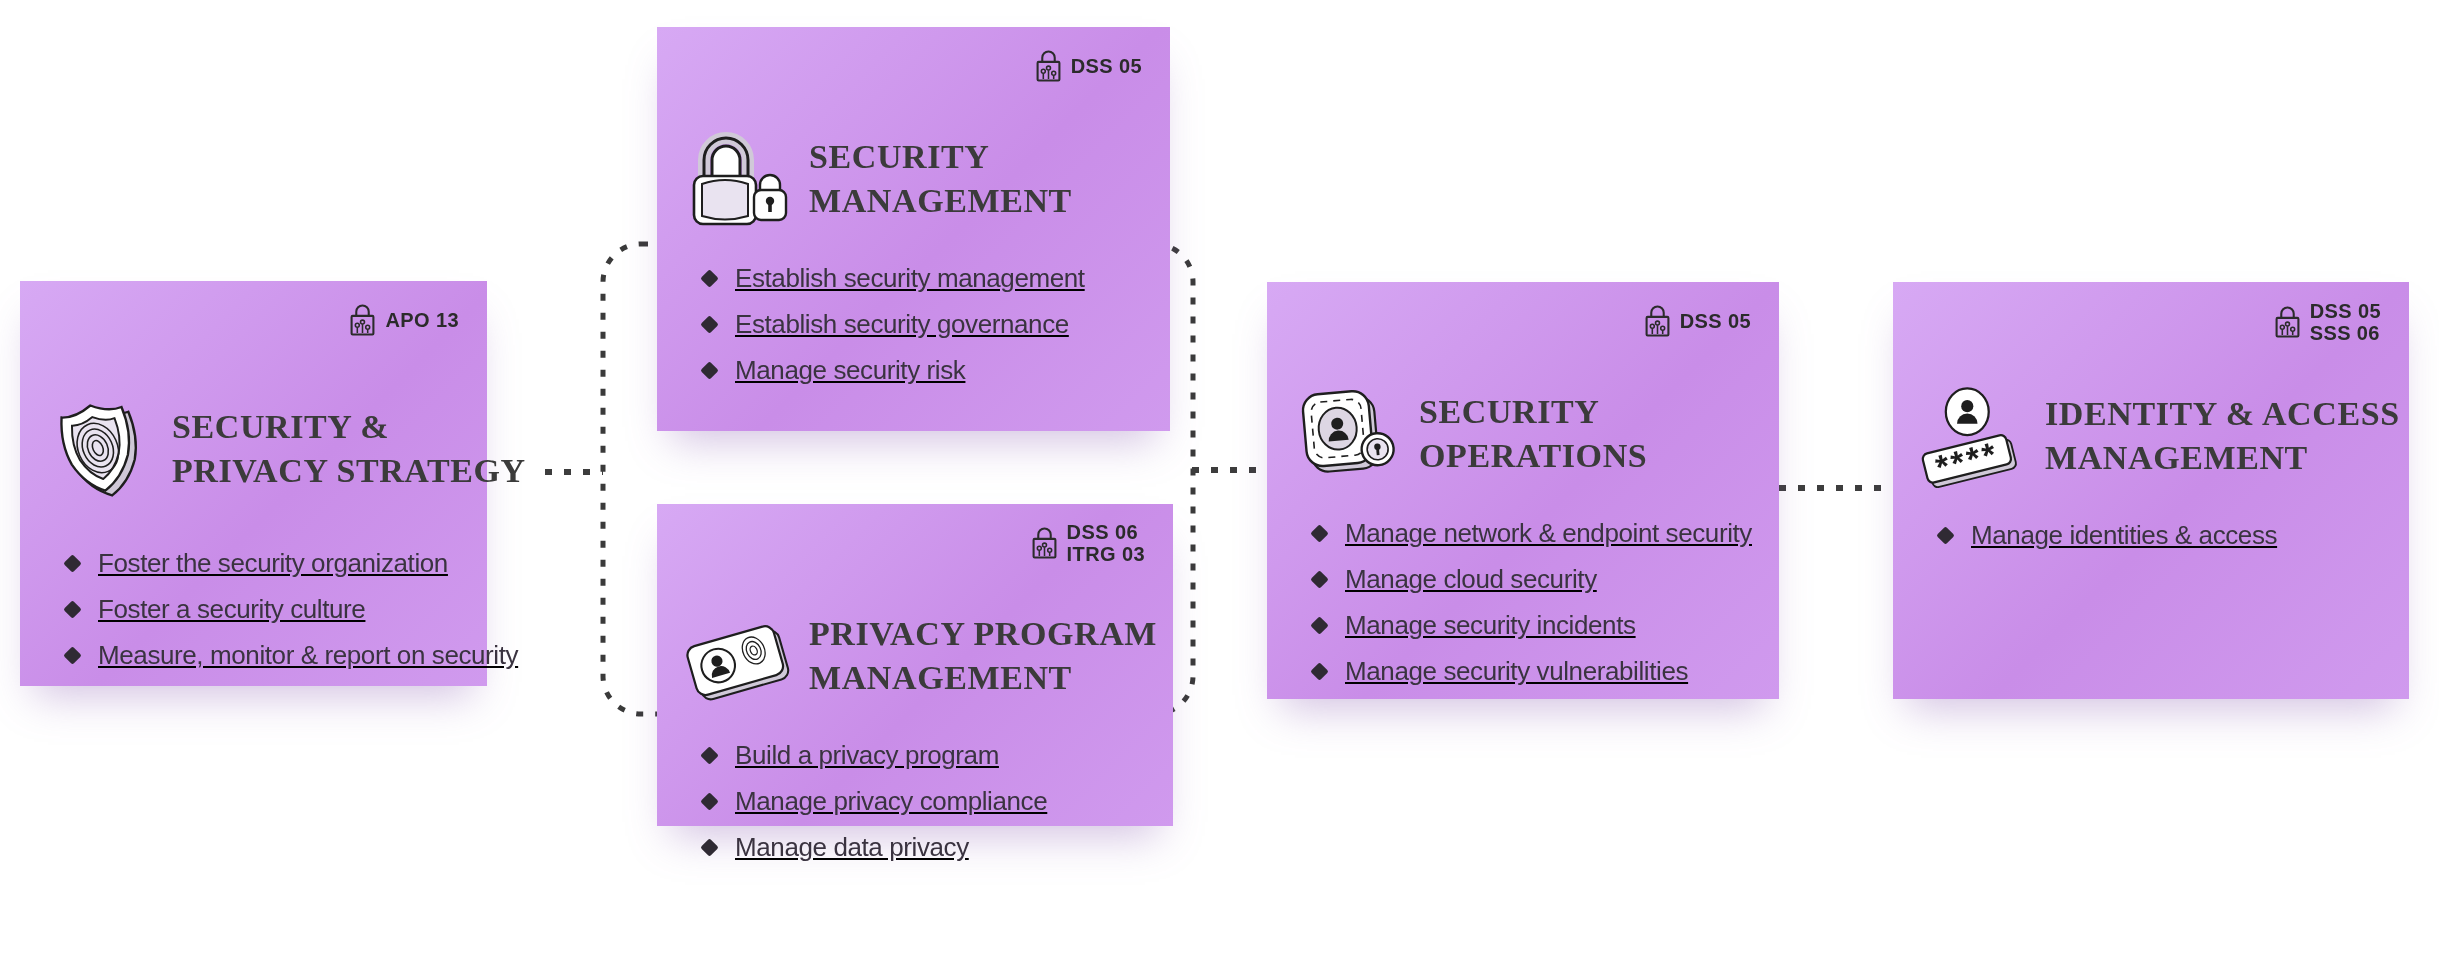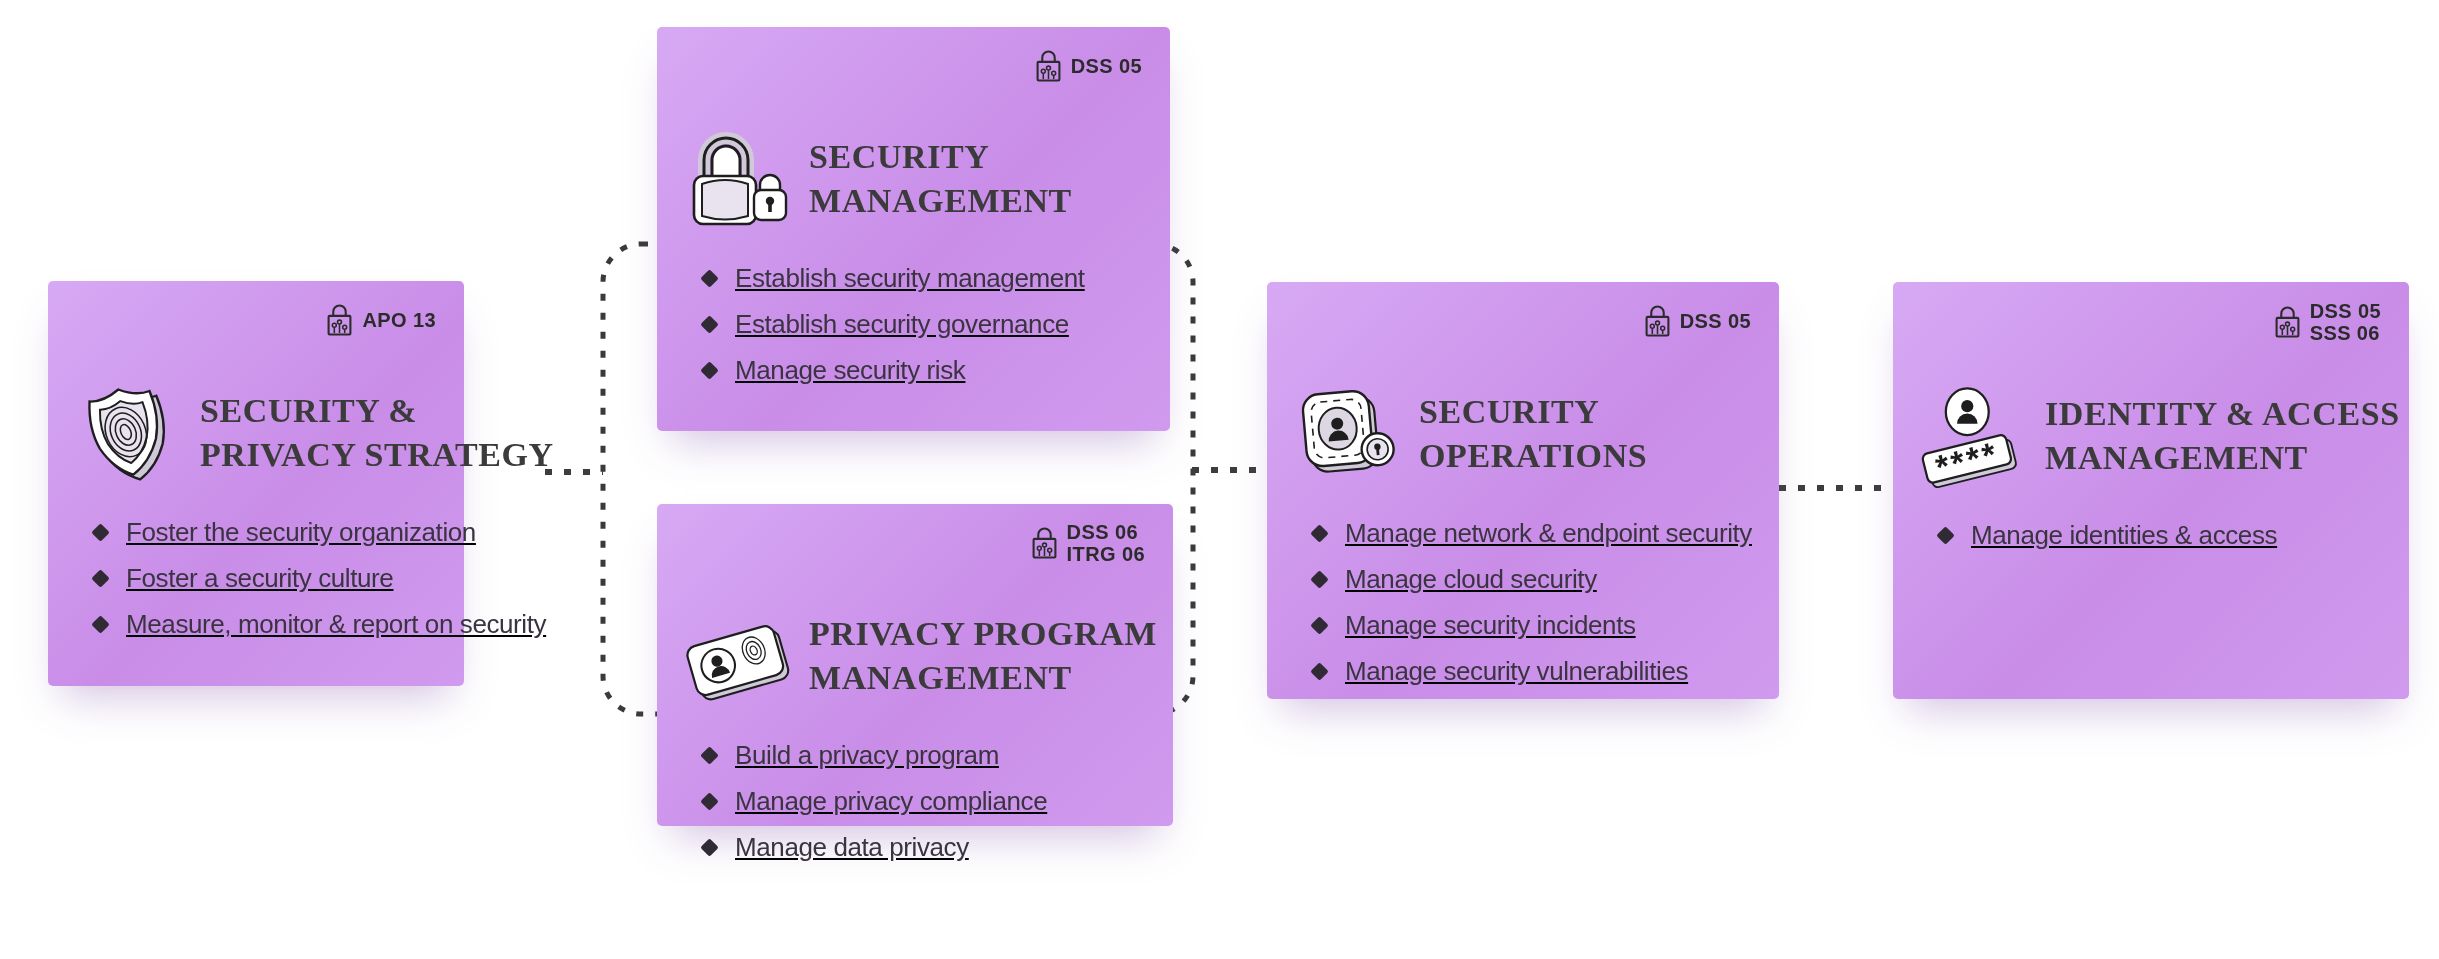--- a/index.html
+++ b/index.html
@@ -14,26 +14,26 @@
   .bracket{position:absolute;left:600px;top:241px;z-index:1;}
   .connector{position:absolute;height:6px;z-index:1;
     background-image:repeating-linear-gradient(to right,#3d3d3d 0 7px,transparent 7px 19px);}
   .conn-a{left:545px;top:469px;width:58px;}
   .conn-b{left:1192px;top:467px;width:76px;}
   .conn-c{left:1779px;top:485px;width:114px;}
   
   .card{
     position:absolute;z-index:2;
     background:linear-gradient(135deg,#d7a9f4 0%,#c98de8 55%,#d09aee 100%);
-    border-radius:5px;
+    border-radius:0;
     box-shadow:0 24px 40px -14px rgba(140,95,180,.38);
     box-sizing:border-box;
     display:flex;flex-direction:column;
   }
-  .card-strategy{left:48px;top:281px;width:416px;height:405px;}
+  .card-strategy{left:20px;top:281px;width:467px;height:405px;justify-content:space-between;}
   .card-secmgmt{left:657px;top:27px;width:513px;height:404px;}
   .card-privacy{left:657px;top:504px;width:516px;height:322px;}
   .card-secops{left:1267px;top:282px;width:512px;height:417px;}
   .card-identity{left:1893px;top:282px;width:516px;height:417px;}
 
   .badge-row{
     display:flex;justify-content:flex-end;align-items:center;
     margin:18px 28px 0 0;gap:9px;min-height:42px;
   }
   .badge-lines{display:flex;flex-direction:column;}
@@ -194,21 +194,21 @@
           <line x1="8" y1="29.5" x2="8" y2="24"></line>
             <circle cx="8" cy="22" r="1.9"></circle>
           <line x1="13" y1="29.5" x2="13" y2="21"></line>
             <circle cx="13" cy="19" r="1.9"></circle>
           <line x1="18" y1="29.5" x2="18" y2="26"></line>
             <circle cx="18" cy="24" r="1.9"></circle>
         </g>
       </svg>
       <span class="badge-lines">
         <span class="badge-line">DSS 06</span>
-        <span class="badge-line">ITRG 06</span>
+        <span class="badge-line">ITRG 03</span>
       </span>
     </div>
     <div class="head">
       <span class="card-icon">
         <svg width="116" height="104" viewBox="0 0 120 104">
           <g transform="rotate(-16 60 56)">
             <rect x="16" y="36" width="96" height="54" rx="10" fill="#d0c9d8" stroke="#1e1e1e" stroke-width="2.2"></rect>
             <rect x="12" y="30" width="96" height="54" rx="10" fill="#ffffff" stroke="#1e1e1e" stroke-width="2.4"></rect>
             <circle cx="41" cy="57" r="18" fill="#ffffff" stroke="#1e1e1e" stroke-width="2.2"></circle>
             <circle cx="41" cy="52" r="6" fill="#1e1e1e"></circle>

